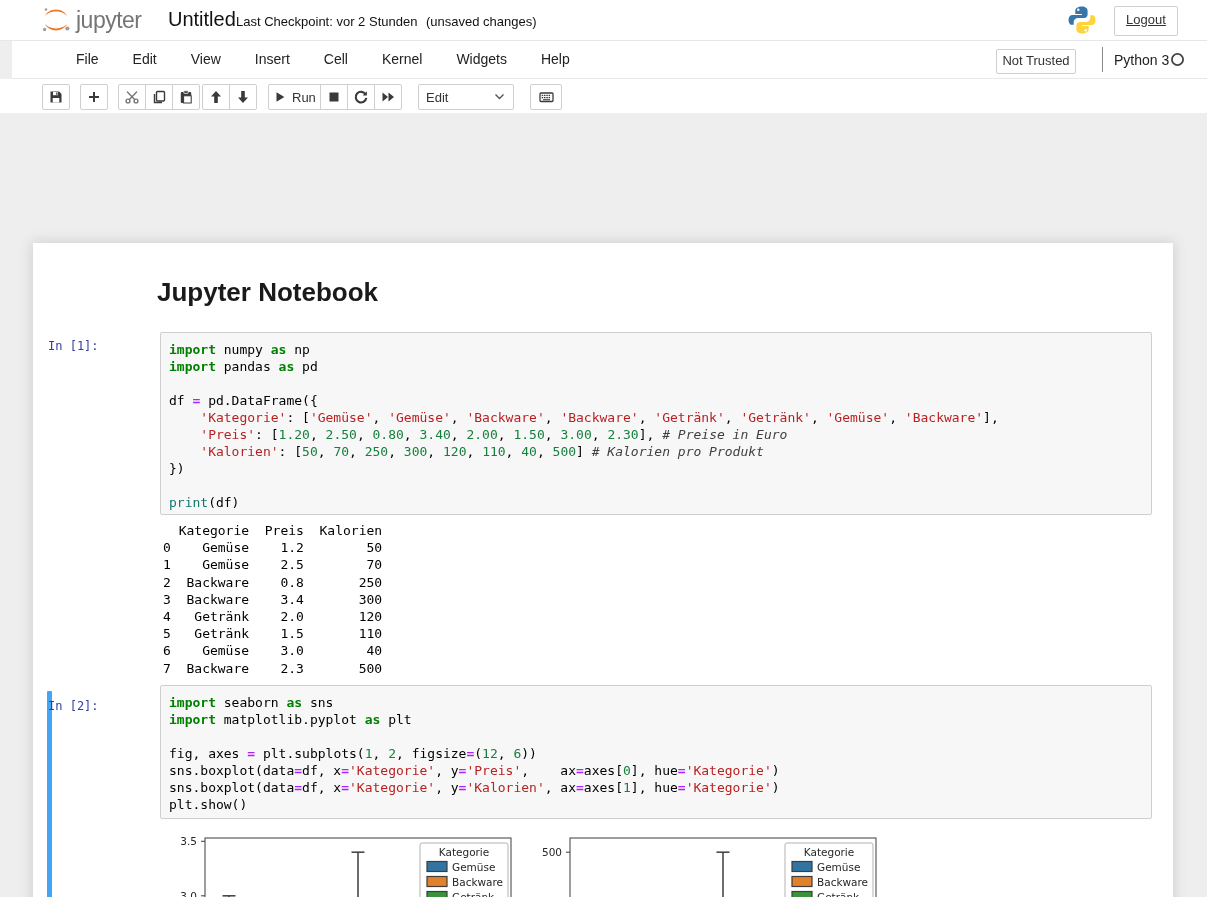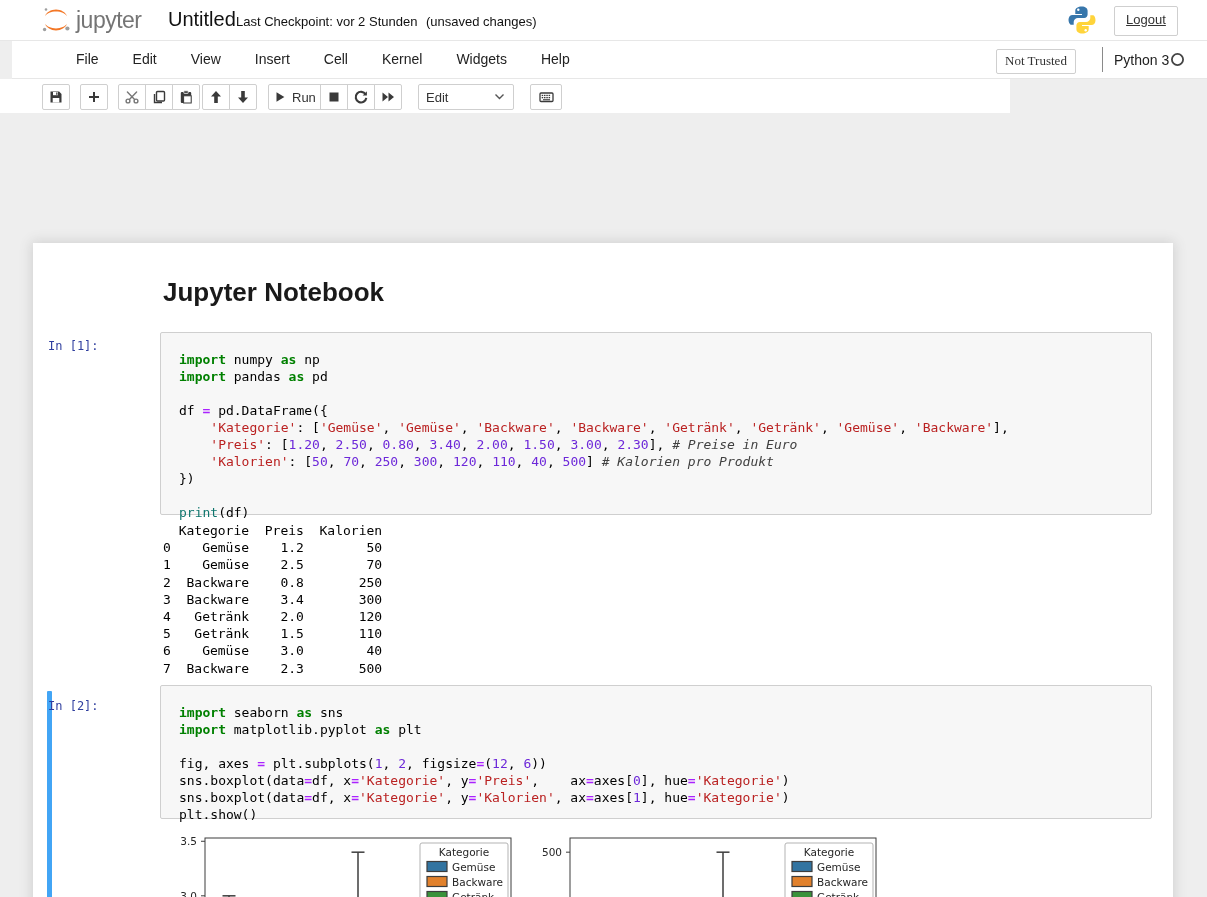--- a/index.html
+++ b/index.html
@@ -13,52 +13,52 @@
   #checkpoint{left:236px;top:14px;font-size:13px;color:#111;}
   #unsaved{left:426px;top:14px;font-size:13px;color:#111;}
   #py-logo{left:1066px;top:4px;}
   #logout-btn{left:1114px;top:6px;width:62px;height:28px;background:#fff;border:1px solid #cfcfcf;
     border-radius:2px;font-size:13px;color:#333;text-align:center;line-height:26px;cursor:pointer;text-decoration:underline;}
   
   #menu-bar{left:12px;top:41px;width:1207px;height:37px;background:#fff;border-bottom:1px solid #e7e7e7;}
   #menu-items{position:absolute;left:47px;top:0;height:37px;display:flex;list-style:none;margin:0;padding:0;}
   #menu-items li{padding:0 17px;line-height:37px;font-size:14px;color:#222;cursor:pointer;}
   #not-trusted{left:984px;top:8px;width:78px;height:23px;background:#fff;border:1px solid #cfcfcf;
-    border-radius:2px;font-size:13px;color:#333;text-align:center;line-height:21px;font-family:Liberation Serif, serif;}
+    border-radius:2px;font-size:13px;color:#333;text-align:center;line-height:21px;}
   #kernel-divider{left:1090px;top:6px;width:1px;height:25px;background:#8a8a8a;}
   #kernel-name{left:1102px;top:11px;font-size:14px;color:#222;}
   #kernel-ind{left:1158px;top:11px;}
   
-  #toolbar{left:0;top:79px;width:1010px;height:34px;background:#fff;}
+  #toolbar{left:0;top:79px;width:1207px;height:34px;background:#fff;}
   .tb-group{position:absolute;top:5px;display:flex;}
   .tb-btn{height:26px;min-width:28px;background:#fff;border:1px solid #cfcfcf;display:flex;
     align-items:center;justify-content:center;cursor:pointer;margin-right:-1px;padding:0 4px;box-sizing:border-box;}
   .tb-btn:first-child{border-radius:2px 0 0 2px}.tb-btn:last-child{border-radius:0 2px 2px 0;margin-right:0}
   .tb-btn.solo{border-radius:2px}
   .run-label{font-size:13px;color:#333;margin-left:5px;}
   #cell-type-select{left:418px;top:5px;width:96px;height:26px;background:#fff;border:1px solid #cfcfcf;
     border-radius:2px;display:flex;align-items:center;justify-content:space-between;padding:0 8px 0 7px;
     box-sizing:border-box;cursor:pointer;}
   #cell-type-select span{font-size:13px;color:#333;}
   #palette-btn{left:530px;top:5px;width:32px;height:26px;}
   
   #page-bg{left:0;top:113px;width:1207px;height:784px;background:#eee;}
   #nb-container{left:33px;top:130px;width:1140px;height:830px;background:#fff;
     box-shadow:0 0 12px 1px rgba(87,87,87,.2);}
-  #md-heading{left:130px;top:34px;font-size:26px;font-weight:bold;color:#1a1a1a;margin:0;}
+  #md-heading{left:124px;top:34px;font-size:26px;font-weight:bold;color:#1a1a1a;margin:0;}
   .prompt{width:110px;text-align:left;font-family:"DejaVu Sans Mono",monospace;font-size:12px;
     line-height:17px;color:#303F9F;}
   .code-box{width:992px;background:#f7f7f7;border:1px solid #cfcfcf;border-radius:2px;box-sizing:border-box;}
-  .code-box pre{margin:12px;padding:6px 6px;font-family:"DejaVu Sans Mono",monospace;font-size:13px;
+  .code-box pre{margin:2px;padding:6px 6px;font-family:"DejaVu Sans Mono",monospace;font-size:13px;
     line-height:17px;color:#000;}
   .cm-line{min-height:17px;white-space:pre;}
   .tk-kw{color:#008000;font-weight:bold}
   .tk-bi{color:#0f766e}
   .tk-str{color:#BA2121}
-  .tk-num{color:#6d28d9}
+  .tk-num{color:#15803d}
   .tk-com{color:#404040;font-style:italic}
   .tk-op{color:#AA22FF;font-weight:bold}
   .out-pre{margin:0;font-family:"DejaVu Sans Mono",monospace;font-size:13px;line-height:17.2px;
     color:#000;white-space:pre;}
   #sel-bar{left:14px;top:448px;width:5px;height:460px;background:#42A5F5;border-radius:1px;}
   #figure{left:130px;top:592px;width:740px;height:345px;}
   #figure svg{position:absolute;top:0;}
   #chart-0{left:0;} #chart-1{left:365px;}
 </style>
 </head>

